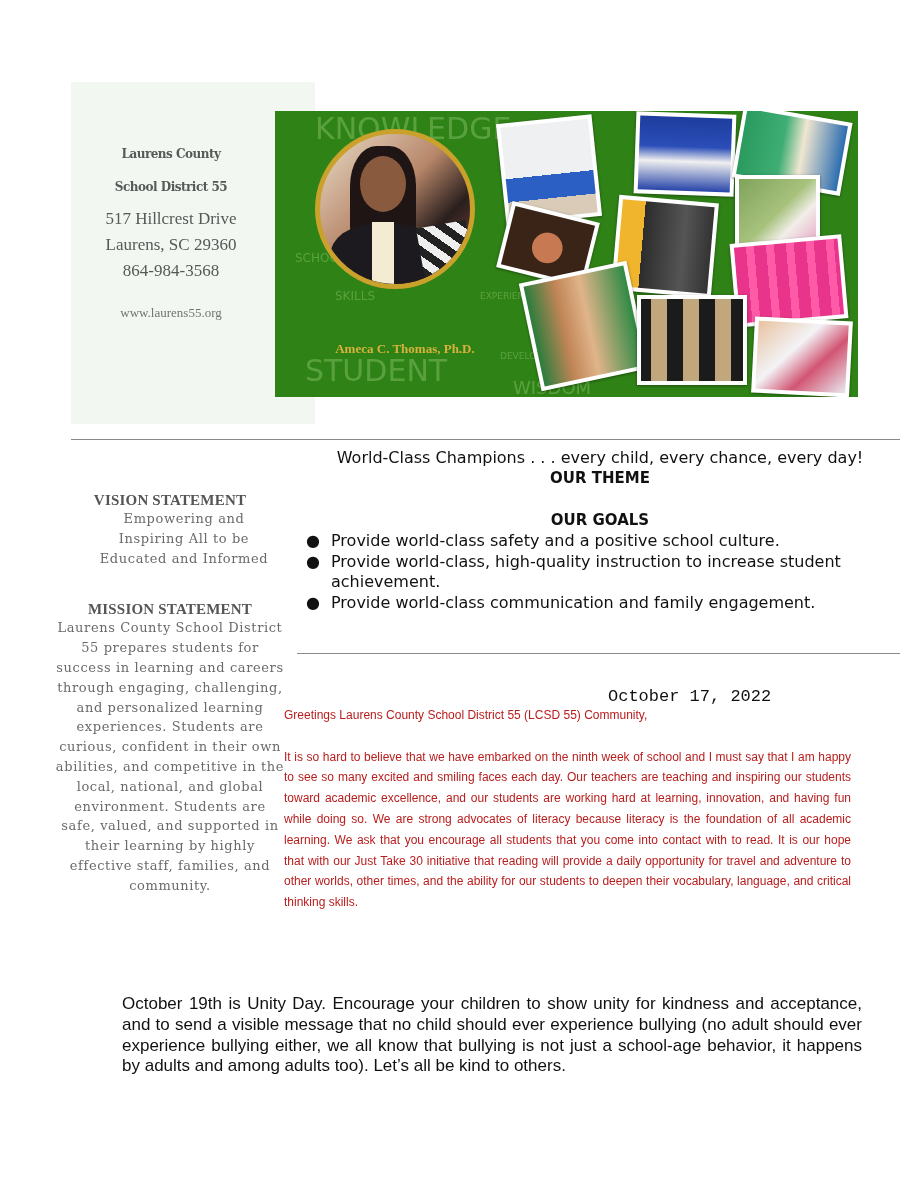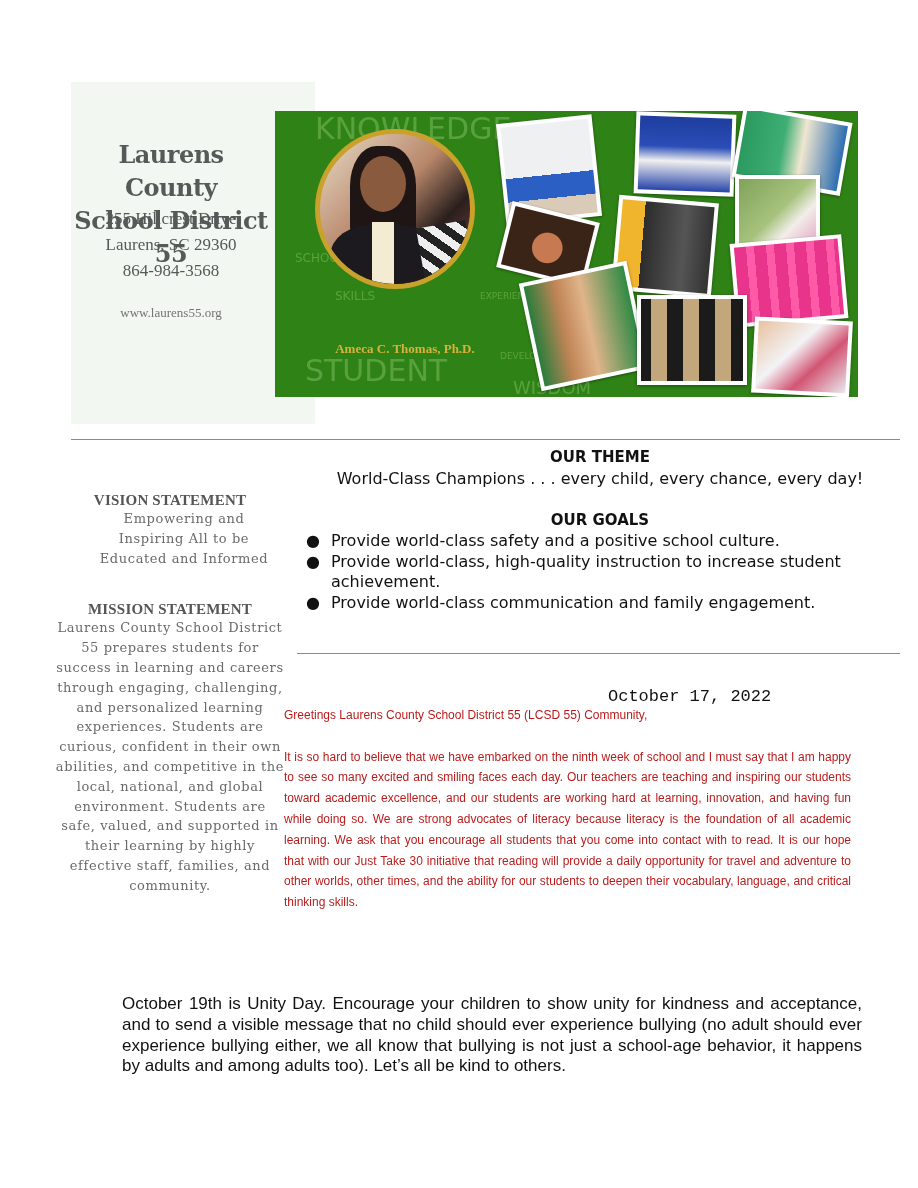--- a/index.html
+++ b/index.html
@@ -1,19 +1,19 @@
 <!DOCTYPE html>
 <html><head>
 <meta charset="utf-8">
 <style>
   html, body { margin: 0; padding: 0; background: #ffffff; }
   body { width: 918px; height: 1188px; position: relative; overflow: hidden; font-family: "Liberation Sans", sans-serif; color: #111; }
 
   .letterhead { position: absolute; left: 71px; top: 82px; width: 244px; height: 342px; background: #f2f7f1; }
-  .lh-name { position: absolute; left: 0; top: 56px; width: 200px; text-align: center; font-family: "DejaVu Serif", serif; font-weight: bold; font-size: 24px; line-height: 33px; color: #555a58; letter-spacing: -0.5px; }
+  .lh-name { position: absolute; left: 0; top: 56px; width: 200px; text-align: center; font-family: "DejaVu Serif", serif; font-weight: bold; font-size: 12px; line-height: 33px; color: #555a58; letter-spacing: -0.5px; }
   .lh-addr { position: absolute; left: 0; top: 124px; width: 200px; text-align: center; font-family: "Liberation Serif", serif; font-size: 17px; line-height: 26px; color: #555a58; }
   .lh-web { position: absolute; left: 0; top: 223px; width: 200px; text-align: center; font-family: "Liberation Serif", serif; font-size: 13px; color: #737373; }
 
   .banner { position: absolute; left: 275px; top: 111px; width: 583px; height: 286px; background: #2f8216; overflow: hidden; }
   .bg-word { position: absolute; font-family: "DejaVu Sans", sans-serif; color: rgba(170, 220, 140, 0.35); font-weight: normal; }
   .portrait { position: absolute; left: 40px; top: 18px; width: 160px; height: 160px; border-radius: 50%; border: 5px solid #c9a12b; background: linear-gradient(135deg, #e8dcc8 0%, #b8876a 45%, #2a1f1d 70%, #8b4d4a 100%); box-sizing: border-box; overflow: hidden; }
   .portrait .face { position: absolute; left: 40px; top: 22px; width: 46px; height: 56px; border-radius: 50%; background: #8a5a3e; }
   .portrait .hair { position: absolute; left: 30px; top: 12px; width: 66px; height: 100px; border-radius: 40% 40% 20% 20%; background: #1f1514; }
   .portrait .jacket { position: absolute; left: 10px; top: 90px; width: 110px; height: 80px; border-radius: 40% 40% 0 0; background: #1c1a1e; }
   .portrait .blouse { position: absolute; left: 52px; top: 88px; width: 22px; height: 70px; background: #f3ecd3; }
@@ -67,21 +67,21 @@
 </style>
 </head>
 <body>
 
 <div class="letterhead">
   <div class="lh-name">
     <div>Laurens County</div>
     <div>School District 55</div>
   </div>
   <div class="lh-addr">
-    <div>255 Hillcrest Drive</div>
+    <div>517 Hillcrest Drive</div>
     <div>Laurens, SC 29360</div>
     <div>864-984-3568</div>
   </div>
   <div class="lh-web">www.laurens55.org</div>
 </div>
 
 <div class="banner">
   <div class="bg-word" style="left:40px;top:0px;font-size:30px;">KNOWLEDGE</div>
   <div class="bg-word" style="left:60px;top:178px;font-size:12px;">SKILLS</div>
   <div class="bg-word" style="left:20px;top:140px;font-size:12px;">SCHOOL</div>
@@ -136,22 +136,22 @@
 
 <div class="sidebar">
   <div class="sb-head">VISION STATEMENT</div>
   <div class="sb-text" style="padding:0 6px;margin-left:28px;">Empowering and Inspiring All to be Educated and Informed</div>
   <div class="sb-gap"></div>
   <div class="sb-head">MISSION STATEMENT</div>
   <div class="sb-text">Laurens County School District 55 prepares students for success in learning and careers through engaging, challenging, and personalized learning experiences. Students are curious, confident in their own abilities, and competitive in the local, national, and global environment. Students are safe, valued, and supported in their learning by highly effective staff, families, and community.</div>
 </div>
 
 <div class="theme-block">
+  <div class="tb-center">World-Class Champions . . . every child, every chance, every day!</div>
   <div class="tb-center tb-head">OUR THEME</div>
-  <div class="tb-center">World-Class Champions . . . every child, every chance, every day!</div>
   <div style="height:21px"></div>
   <div class="tb-center tb-head">OUR GOALS</div>
   <ul class="goals">
     <li><span class="bullet">●</span><span>Provide world-class safety and a positive school culture.</span></li>
     <li><span class="bullet">●</span><span>Provide world-class, high-quality instruction to increase student achievement.</span></li>
     <li><span class="bullet">●</span><span>Provide world-class communication and family engagement.</span></li>
   </ul>
 </div>
 
 <div class="rule rule-mid"></div>

